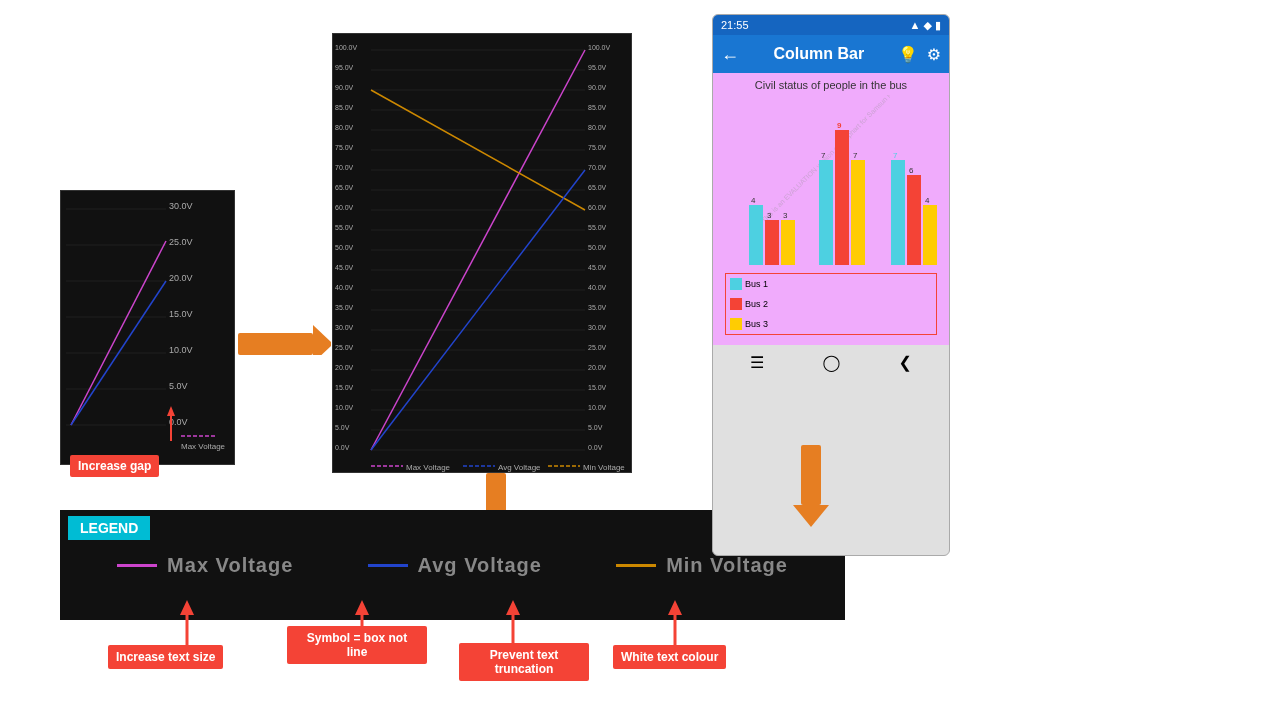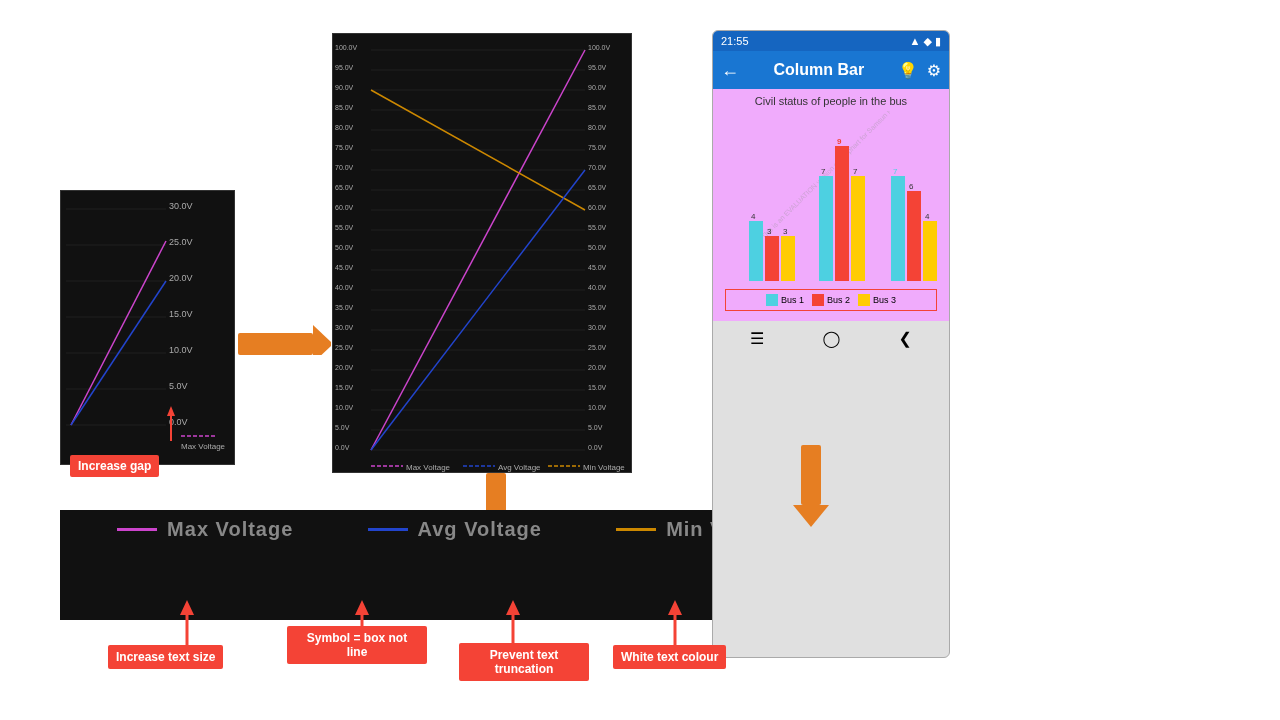--- a/index.html
+++ b/index.html
@@ -71,23 +71,23 @@
       font-size: 20px;
       font-weight: bold;
       color: #888;
       letter-spacing: 1px;
     }
 
     
     .phone-mockup {
       position: absolute;
       left: 712px;
-      top: 30px;
+      top: 14px;
       width: 238px;
-      height: 628px;
+      height: 542px;
       background: #e0e0e0;
       border-radius: 6px;
       overflow: hidden;
       border: 1px solid #aaa;
     }
     .phone-status-bar {
       background: #1565c0;
       color: #fff;
       font-size: 11px;
       padding: 2px 8px;
@@ -138,20 +138,21 @@
       color: #333;
       margin-bottom: 4px;
     }
     .phone-legend {
       display: flex;
       justify-content: center;
       gap: 8px;
       padding: 4px;
       border: 1px solid #f44336;
       margin: 4px 6px;
+      flex-direction: column;
     }
     .phone-legend-item {
       display: flex;
       align-items: center;
       gap: 3px;
       font-size: 9px;
     }
     .phone-legend-box {
       width: 12px;
       height: 12px;
@@ -350,20 +351,23 @@
   <defs>
     <marker id="ah-orange2" markerWidth="10" markerHeight="7" refX="5" refY="3.5" orient="auto">
       <polygon points="0 7, 5 0, 10 7" fill="#e67e22"></polygon>
     </marker>
   </defs>
   <rect x="8" y="0" width="20" height="60" fill="#e67e22" rx="2"></rect>
   <polygon points="0,60 18,82 36,60" fill="#e67e22"></polygon>
 </svg>
 
 <div class="legend-bar">
+  <div>
+    <span class="legend-header">LEGEND</span>
+  </div>
   <div class="legend-items">
     <div class="legend-item">
       <div class="legend-line" style="background:#cc44cc;"></div>
       <span class="legend-text">Max Voltage</span>
     </div>
     <div class="legend-item">
       <div class="legend-line" style="background:#2244cc;"></div>
       <span class="legend-text">Avg Voltage</span>
     </div>
     <div class="legend-item">

